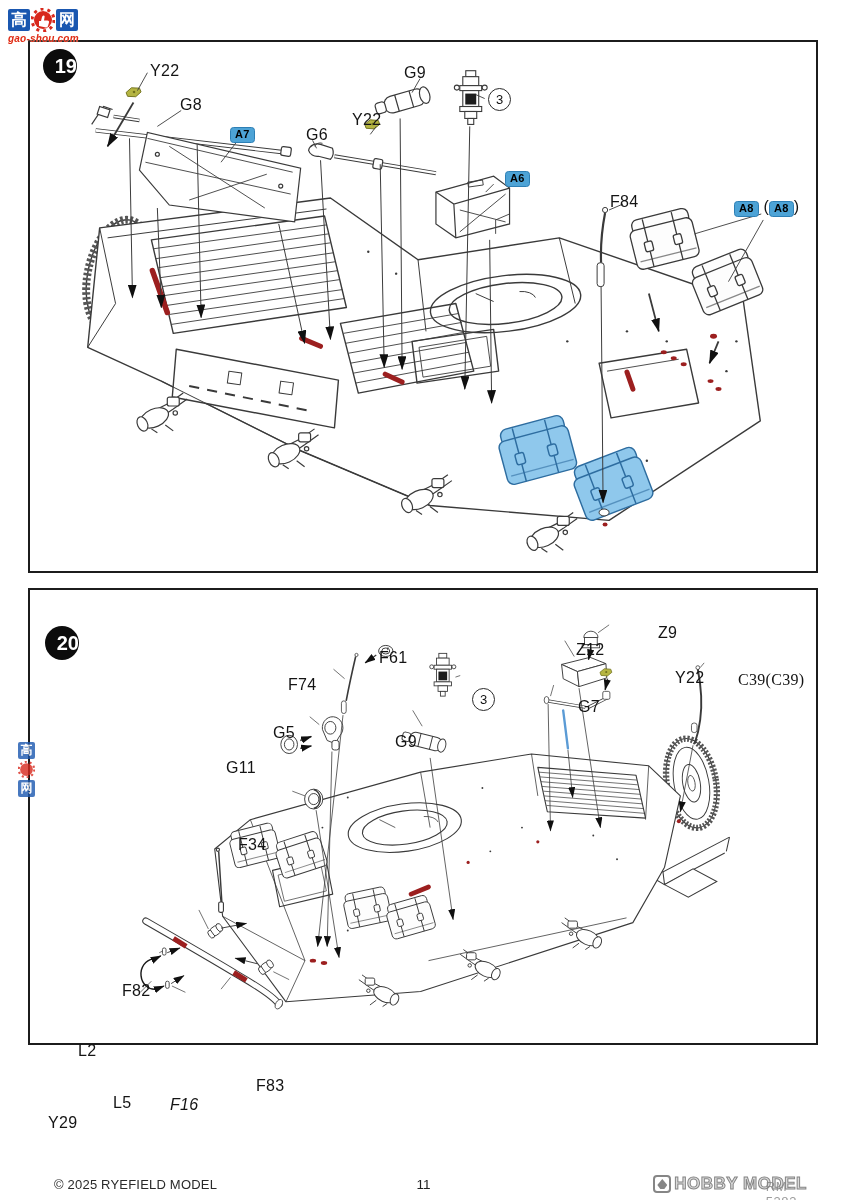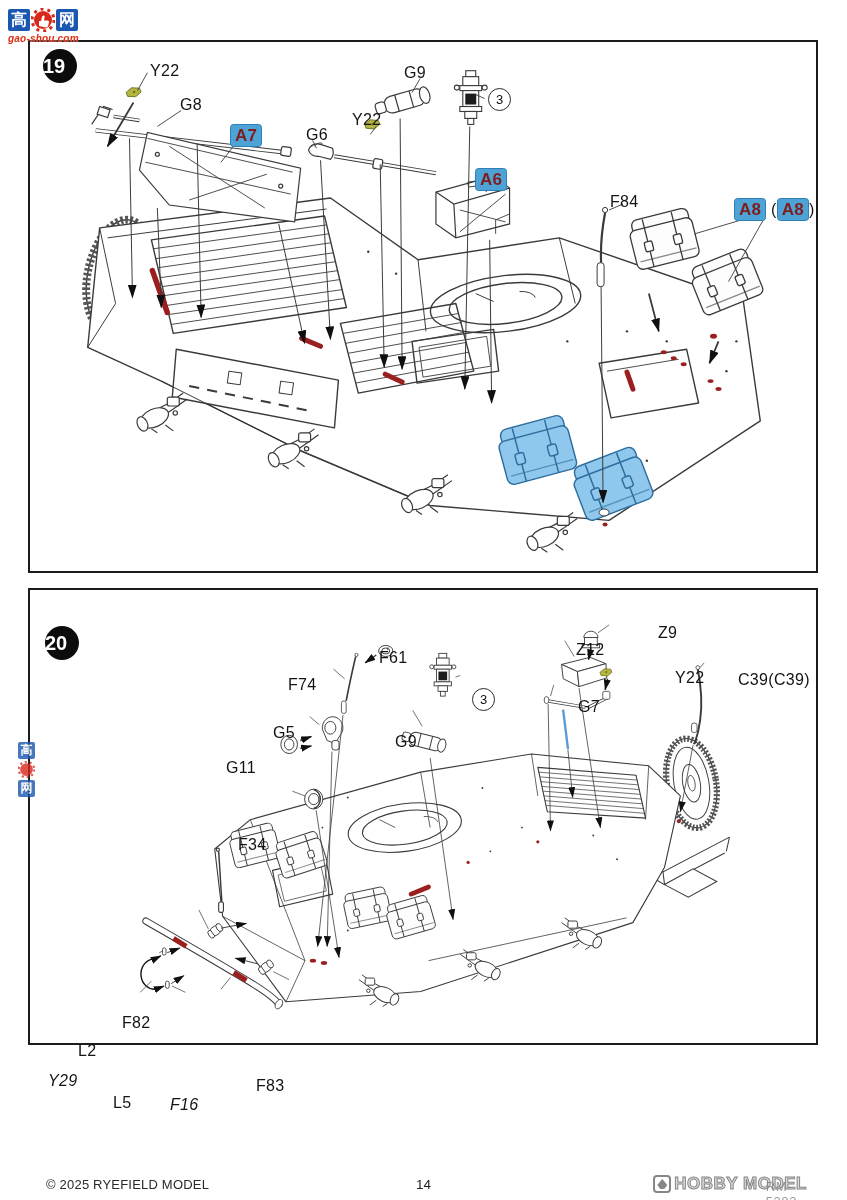--- a/index.html
+++ b/index.html
@@ -13,51 +13,51 @@
   }
   #panel19{top:40px;height:533px;}
   #panel20{top:588px;height:457px;}
   svg.art{position:absolute;left:0;top:0;width:100%;height:100%;}
   .labels{position:absolute;left:0;top:0;width:100%;height:100%;}
   .lbl{
     position:absolute;font-size:16px;color:#141414;white-space:nowrap;
     line-height:1.1;letter-spacing:.3px;
   }
   .code{
-    display:inline-block;background:#4da3d6;border:1.2px solid #2d7fb5;color:#7f1d1d;
-    font-weight:bold;font-size:17px;padding:0 4px;border-radius:3.5px;line-height:1.25;
+    display:inline-block;background:#4da3d6;border:1.2px solid #2d7fb5;color:#000000;
+    font-weight:bold;font-size:11px;padding:0 4px;border-radius:3.5px;line-height:1.25;
   }
   .circ{
     position:absolute;width:21px;height:21px;border:1.4px solid #2a2a2a;border-radius:50%;
     background:#fff;text-align:center;line-height:21px;font-size:13px;color:#111;
   }
   .step-num{
     position:absolute;width:34px;height:34px;background:#0c0c0c;color:#fff;border-radius:50%;
-    text-align:left;line-height:34px;font-size:20px;font-weight:bold;
+    text-align:right;line-height:34px;font-size:20px;font-weight:bold;
   }
   #panel19 .step-num{left:13px;top:7px;}
   #panel20 .step-num{left:15px;top:36px;}
   
   .gs-wm{position:absolute;left:8px;top:8px;width:86px;z-index:5;}
   .gs-row{display:flex;align-items:center;gap:1px;}
   .gs-box{
     display:inline-block;width:22px;height:22px;background:#1a57b0;color:#fff;
     font-weight:bold;font-size:16px;text-align:center;line-height:22px;border-radius:2px;
   }
   .gs-domain{
     font-size:10px;font-weight:bold;color:#e02a1a;font-style:italic;margin-top:1px;
     letter-spacing:.2px;text-shadow:0 0 1px #ffd;
   }
   .edge-wm{
     position:absolute;left:18px;top:742px;display:flex;flex-direction:column;gap:2px;
     opacity:.8;z-index:6;width:18px;
   }
   .edge-wm .gs-box{width:17px;height:17px;font-size:12px;line-height:17px;}
   
-  .ft-copy{position:absolute;left:46px;top:1177px;font-size:13px;color:#2a2a2a;letter-spacing:.2px;}
+  .ft-copy{position:absolute;left:54px;top:1177px;font-size:13px;color:#2a2a2a;letter-spacing:.2px;}
   .ft-page{position:absolute;left:50%;transform:translateX(-50%);top:1177px;font-size:13.5px;color:#222;}
   .hs-wrap{position:absolute;right:40px;top:1174px;height:24px;}
   .hs-code{position:absolute;right:10px;top:5px;color:#9b9b9b;font-size:13px;letter-spacing:.6px;}
   .hs-text{
     position:absolute;right:0;top:0;font-size:17px;font-weight:bold;white-space:nowrap;
     color:rgba(130,130,130,.28);-webkit-text-stroke:1px #868686;letter-spacing:.5px;
     display:flex;align-items:center;gap:3px;
   }
   .hs-logo{width:14px;height:14px;border:2px solid #868686;border-radius:4px;display:inline-block;position:relative;}
   .hs-logo::after{
@@ -264,21 +264,21 @@
   </svg>
   <div class="step-num">19</div>
   <div class="labels">
       <div class="lbl" style="left: 120px; top: 20px;">Y22</div>
       <div class="lbl" style="left: 150px; top: 54px;">G8</div>
       <div class="lbl" style="left: 200px; top: 82px;"><span class="code">A7</span></div>
       <div class="lbl" style="left: 276px; top: 84px;">G6</div>
       <div class="lbl" style="left: 322px; top: 69px;">Y22</div>
       <div class="lbl" style="left: 374px; top: 22px;">G9</div>
       <div class="circ" style="left: 458px; top: 46px;">3</div>
-      <div class="lbl" style="left: 445px; top: 126px;"><span class="code">A6</span></div>
+      <div class="lbl" style="left: 475px; top: 126px;"><span class="code">A6</span></div>
       <div class="lbl" style="left: 580px; top: 151px;">F84</div>
       <div class="lbl" style="left: 704px; top: 156px;"><span class="code">A8</span> (<span class="code">A8</span>)</div>
     </div>
 </div>
 
 <div class="panel" id="panel20">
   <svg class="art" viewBox="0 0 790 572">
     <defs>
       <marker id="ah2" markerUnits="userSpaceOnUse" markerWidth="14" markerHeight="9" refX="13" refY="4.5" orient="auto">
         <path d="M0,0 L14,4.5 L0,9 Z" fill="#101010"></path>
@@ -439,26 +439,26 @@
   <div class="labels">
       <div class="lbl" style="left: 349px; top: 59px;">F61</div>
       <div class="lbl" style="left: 258px; top: 86px;">F74</div>
       <div class="lbl" style="left: 243px; top: 134px;">G5</div>
       <div class="lbl" style="left: 196px; top: 169px;">G11</div>
       <div class="lbl" style="left: 365px; top: 143px;">G9</div>
       <div class="circ" style="left: 442px; top: 98px;">3</div>
       <div class="lbl" style="left: 546px; top: 51px;">Z12</div>
       <div class="lbl" style="left: 628px; top: 34px;">Z9</div>
       <div class="lbl" style="left: 645px; top: 79px;">Y22</div>
-      <div class="lbl" style="left: 708px; top: 81px;">C39(C39)</div>
+      <div class="lbl" style="left: 708px; top: 81px; font-family: Liberation Serif, serif;">C39(C39)</div>
       <div class="lbl" style="left: 548px; top: 108px;">G7</div>
       <div class="lbl" style="left: 208px; top: 246px;">F34</div>
-      <div class="lbl" style="left: 92px; top: 392px; margin-top: 32px;">F82</div>
+      <div class="lbl" style="left: 92px; top: 392px;">F82</div>
       <div class="lbl" style="left: 48px; top: 452px;">L2</div>
-      <div class="lbl" style="left: 18px; top: 482px; font-style: italic;">Y29</div>
+      <div class="lbl" style="left: 18px; top: 524px;">Y29</div>
       <div class="lbl" style="left: 83px; top: 504px;">L5</div>
       <div class="lbl" style="left: 140px; top: 506px; font-style: italic;">F16</div>
       <div class="lbl" style="left: 226px; top: 487px;">F83</div>
     </div>
 </div>
 
 <div class="gs-wm">
   <div class="gs-row">
     <span class="gs-box">高</span>
     <span>
@@ -478,21 +478,21 @@
   <span>
     <svg width="17" height="17" viewBox="-12 -12 24 24" style="display:block">
       <circle r="11" fill="none" stroke="#d8281c" stroke-width="3" stroke-dasharray="3 4"></circle>
       <circle r="9" fill="#d8281c"></circle>
     </svg>
   </span>
   <span class="gs-box">网</span>
 </div>
 
 <div class="ft-copy">© 2025 RYEFIELD MODEL</div>
-<div class="ft-page">14</div>
+<div class="ft-page">11</div>
 <div class="hs-wrap">
   <span class="hs-code">RM-5383 Sd</span>
   <span class="hs-text">
     <span class="hs-logo"></span>
     <span>HOBBY MODEL</span>
   </span>
 </div>
 
 <style>
   .boxBlue{fill:#8fc8ec;stroke:#2e6da0;}

